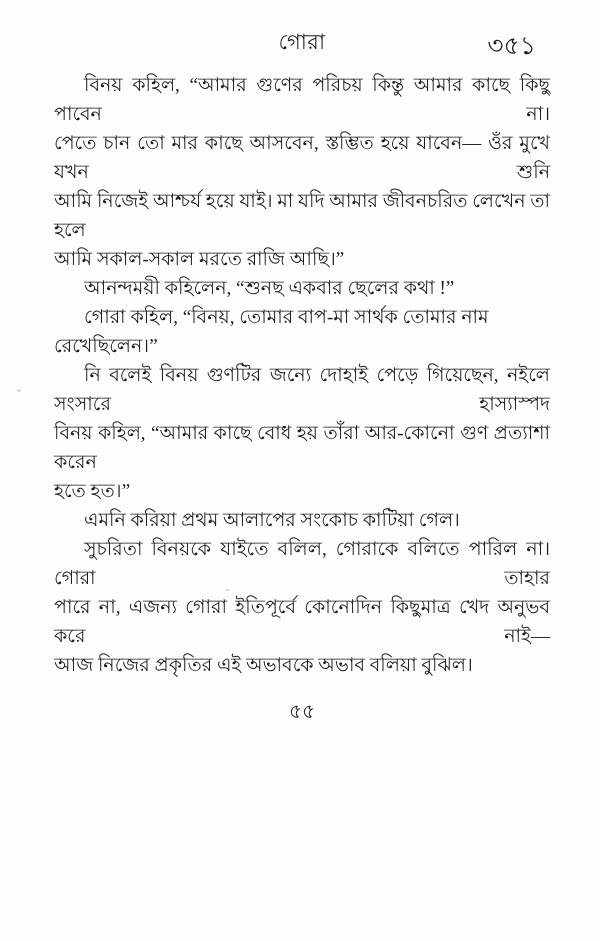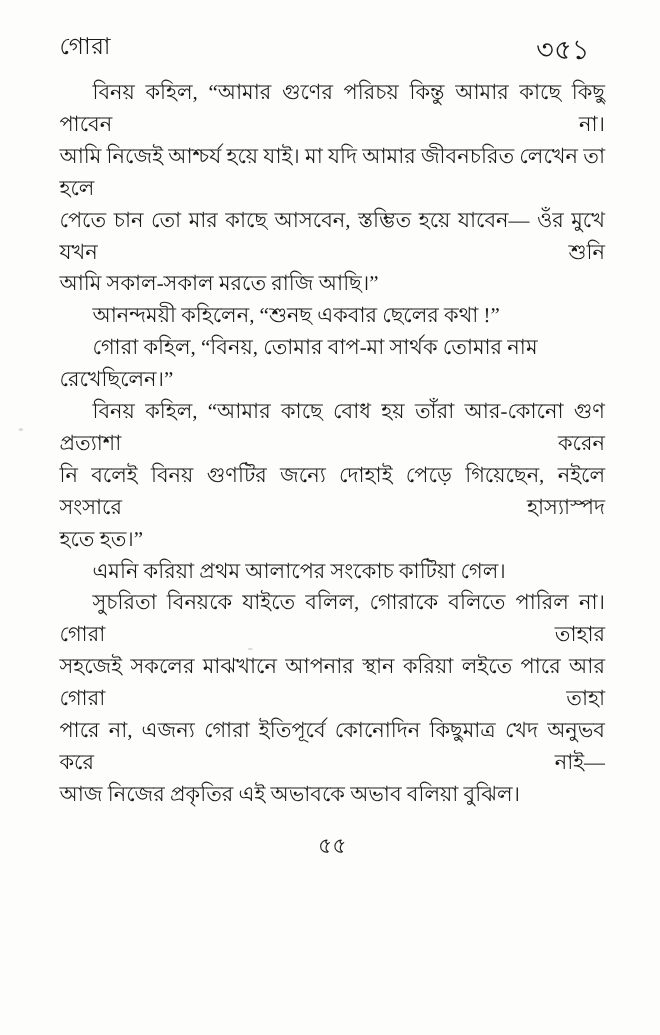--- a/index.html
+++ b/index.html
@@ -25,20 +25,21 @@
   }
   .page-header {
     position: relative;
     height: 30px;
     margin-bottom: 14px;
   }
   .running-title {
     position: absolute;
     left: 0;
     right: 0;
+    text-align: center;
     font-size: 21px;
     letter-spacing: 0.5px;
   }
   .page-number {
     position: absolute;
     right: 14px;
     top: 0;
     font-size: 25px;
   }
   .page-body {
@@ -86,41 +87,40 @@
   <div class="page-header">
     <span class="running-title">গোরা</span>
     <span class="page-number">৩৫১</span>
   </div>
 
   <div class="page-body">
 
     <section>
         <div class="para indent">
           <div class="line">বিনয় কহিল, “আমার গুণের পরিচয় কিন্তু আমার কাছে কিছু পাবেন না।</div>
+          <div class="line">পেতে চান তো মার কাছে আসবেন, স্তম্ভিত হয়ে যাবেন— ওঁর মুখে যখন শুনি</div>
           <div class="line">আমি নিজেই আশ্চর্য হয়ে যাই।  মা যদি আমার জীবনচরিত লেখেন তা হলে</div>
-          <div class="line">পেতে চান তো মার কাছে আসবেন, স্তম্ভিত হয়ে যাবেন— ওঁর মুখে যখন শুনি</div>
           <div class="line last">আমি সকাল-সকাল মরতে রাজি আছি।”</div>
         </div>
         <div class="para indent">
           <div class="line last">আনন্দময়ী কহিলেন, “শুনছ একবার ছেলের কথা !”</div>
         </div>
         <div class="para indent">
           <div class="line last">গোরা কহিল, “বিনয়, তোমার বাপ-মা সার্থক তোমার নাম রেখেছিলেন।”</div>
         </div>
         <div class="para indent">
+          <div class="line">নি বলেই বিনয় গুণটির জন্যে দোহাই পেড়ে গিয়েছেন, নইলে সংসারে হাস্যাস্পদ</div>
           <div class="line">বিনয় কহিল, “আমার কাছে বোধ হয় তাঁরা আর-কোনো গুণ প্রত্যাশা করেন</div>
-          <div class="line">নি বলেই বিনয় গুণটির জন্যে দোহাই পেড়ে গিয়েছেন, নইলে সংসারে হাস্যাস্পদ</div>
           <div class="line last">হতে হত।”</div>
         </div>
         <div class="para indent">
           <div class="line last">এমনি করিয়া প্রথম আলাপের সংকোচ কাটিয়া গেল।</div>
         </div>
         <div class="para indent">
           <div class="line">সুচরিতা বিনয়কে যাইতে বলিল, গোরাকে বলিতে পারিল না।  গোরা তাহার</div>
-          <div class="line">সহজেই সকলের মাঝখানে আপনার স্থান করিয়া লইতে পারে আর গোরা তাহা</div>
           <div class="line">পারে না, এজন্য গোরা ইতিপূর্বে কোনোদিন কিছুমাত্র খেদ অনুভব করে নাই—</div>
           <div class="line last">আজ নিজের প্রকৃতির এই অভাবকে অভাব বলিয়া বুঝিল।</div>
         </div>
       </section>
 
     <div class="chapter-heading">৫৫</div>
 
   </div>
 
   <span class="speck s1"></span>

